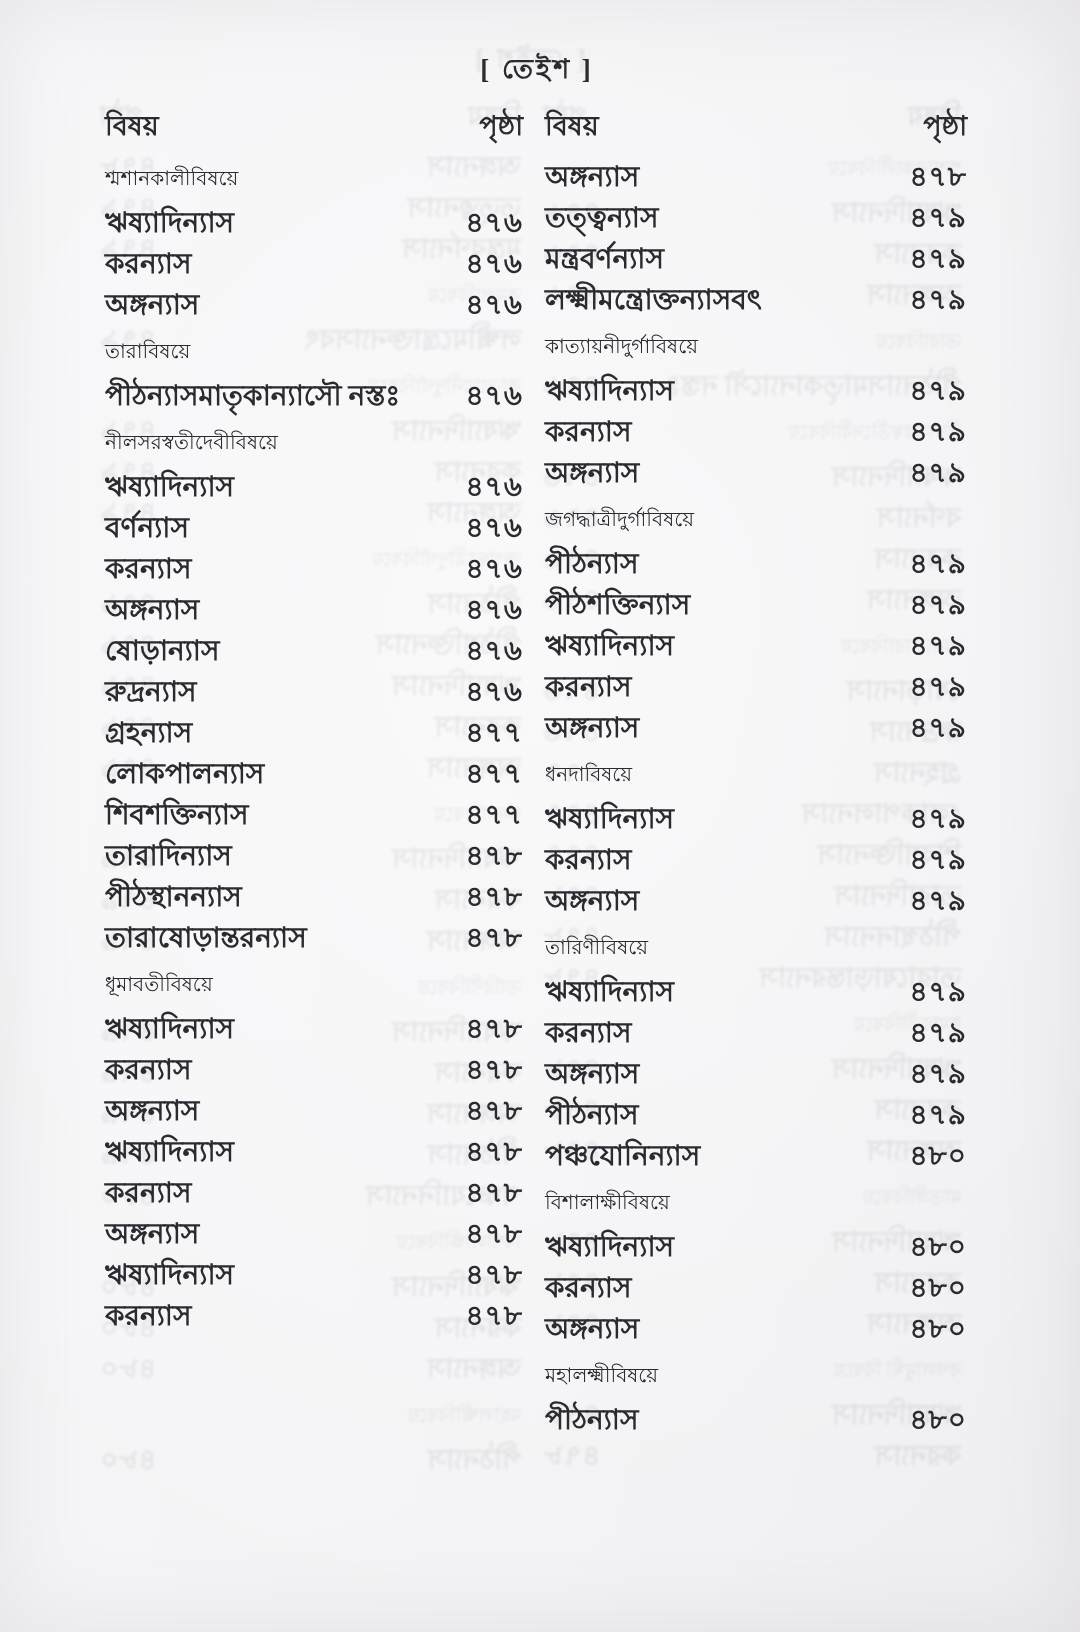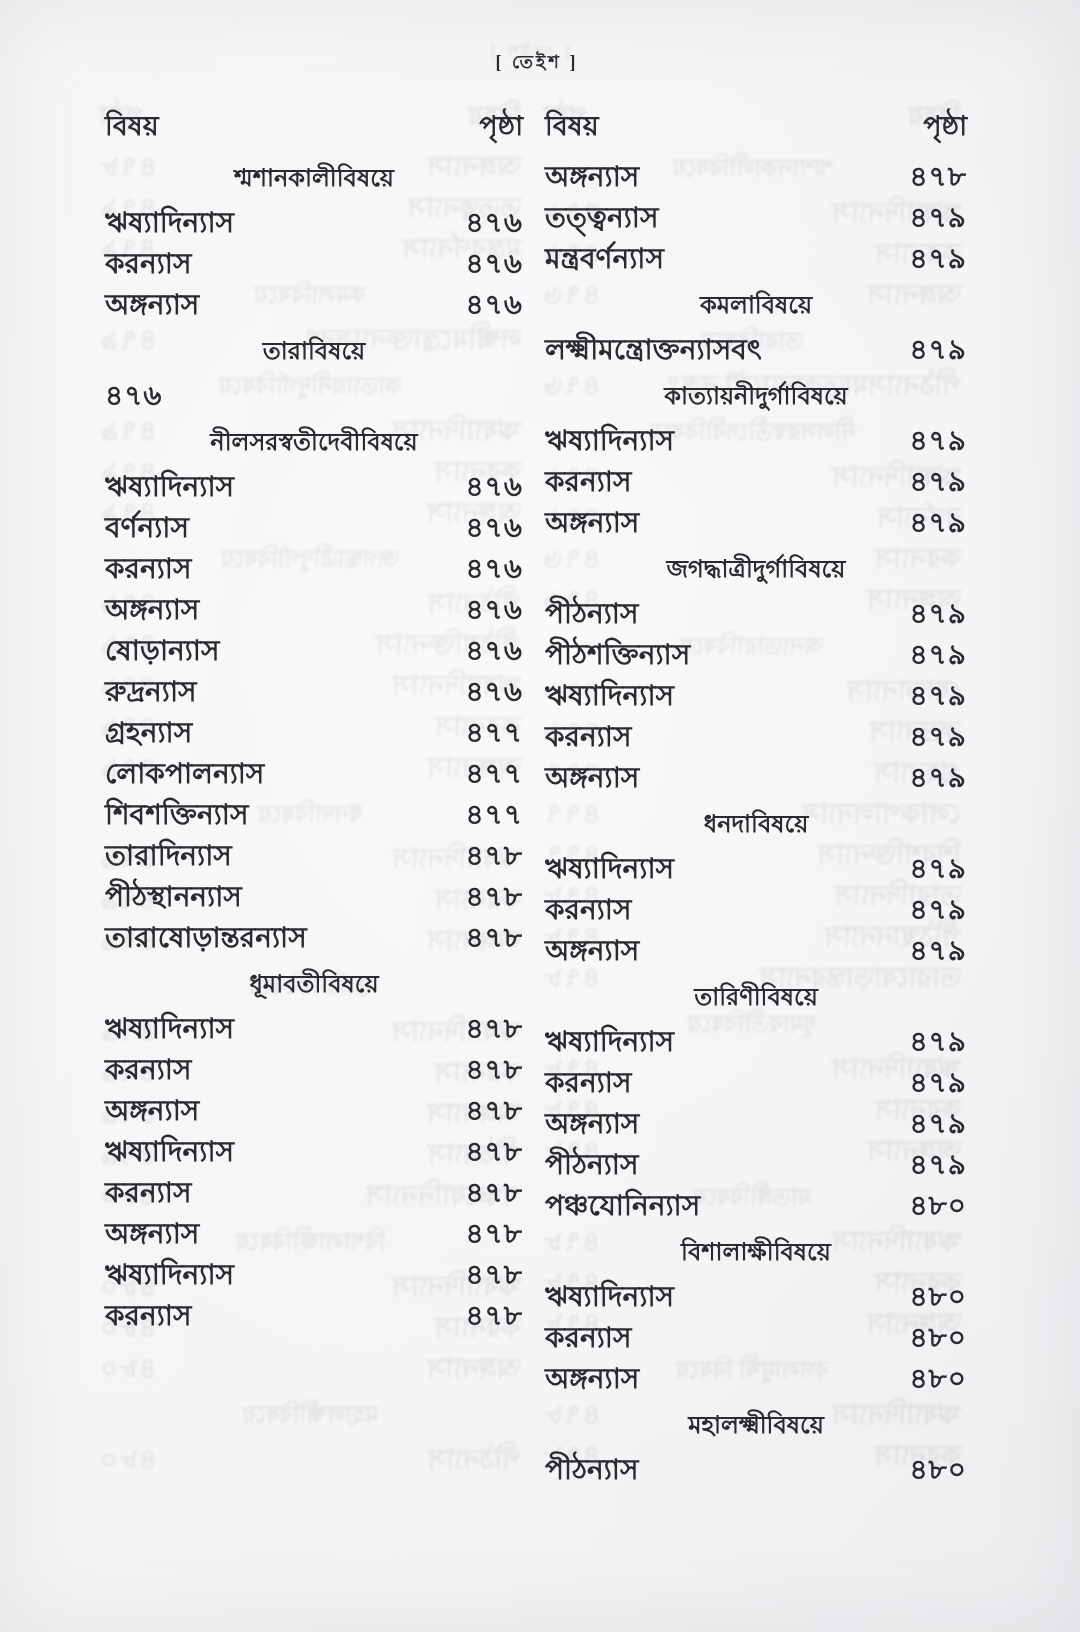--- a/index.html
+++ b/index.html
@@ -23,38 +23,37 @@
     opacity:.085;
     filter: blur(1.4px);
     pointer-events:none;
     user-select:none;
   }
   .content { position:absolute; inset:0; }
 
   .page-title {
     position:absolute; top:48px; left:0; width:1074px;
     text-align:center;
-    font-size:18px; font-weight:600; letter-spacing:3px;
+    font-size:27px; font-weight:600; letter-spacing:3px;
     white-space:nowrap;
   }
 
   .col { position:absolute; top:106px; }
   .col-left  { left:105px; width:418px; }
   .col-right { left:545px; width:422px; }
 
   .col-header {
     display:flex; justify-content:space-between; align-items:center;
     font-size:27px; font-weight:600;
     height:40px; line-height:40px;
     margin-bottom:10px;
   }
 
   .section {
-    text-align:center;
-    font-size:24px; font-weight:700;
+    font-size:20px; font-weight:400;
     height:44px; line-height:44px;
     margin:4px 0 2px 0;
     white-space:nowrap;
   }
   .entry {
     display:flex; justify-content:space-between; align-items:baseline;
     font-size:28px; font-weight:600;
     height:41px; line-height:41px;
     white-space:nowrap;
   }
@@ -311,20 +310,21 @@
           <div class="entry">
       <span class="label">করন্যাস</span>
       <span class="pagenum">৪৭৬</span>
     </div>
           <div class="entry">
       <span class="label">অঙ্গন্যাস</span>
       <span class="pagenum">৪৭৬</span>
     </div>
           <div class="section">তারাবিষয়ে</div>
           <div class="entry">
+      <span class="label">পীঠন্যাসমাতৃকান্যাসৌ নস্তঃ</span>
       <span class="pagenum">৪৭৬</span>
     </div>
           <div class="section">নীলসরস্বতীদেবীবিষয়ে</div>
           <div class="entry">
       <span class="label">ঋষ্যাদিন্যাস</span>
       <span class="pagenum">৪৭৬</span>
     </div>
           <div class="entry">
       <span class="label">বর্ণন্যাস</span>
       <span class="pagenum">৪৭৬</span>
@@ -416,21 +416,20 @@
       <span class="pagenum">৪৭৮</span>
     </div>
           <div class="entry">
       <span class="label">তত্ত্বন্যাস</span>
       <span class="pagenum">৪৭৯</span>
     </div>
           <div class="entry">
       <span class="label">মন্ত্রবর্ণন্যাস</span>
       <span class="pagenum">৪৭৯</span>
     </div>
-          <div class="section">কমলাবিষয়ে</div>
           <div class="entry">
       <span class="label">লক্ষ্মীমন্ত্রোক্তন্যাসবৎ</span>
       <span class="pagenum">৪৭৯</span>
     </div>
           <div class="section">কাত্যায়নীদুর্গাবিষয়ে</div>
           <div class="entry">
       <span class="label">ঋষ্যাদিন্যাস</span>
       <span class="pagenum">৪৭৯</span>
     </div>
           <div class="entry">

